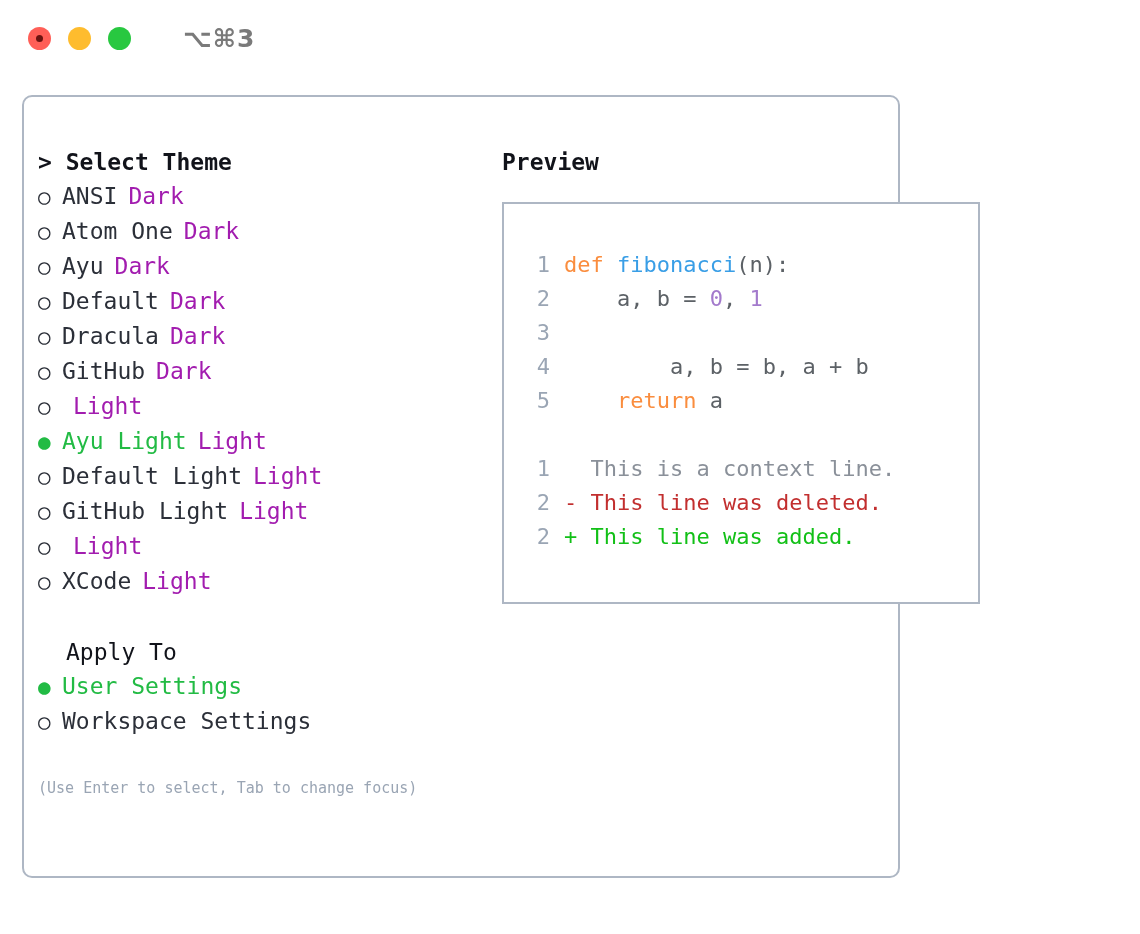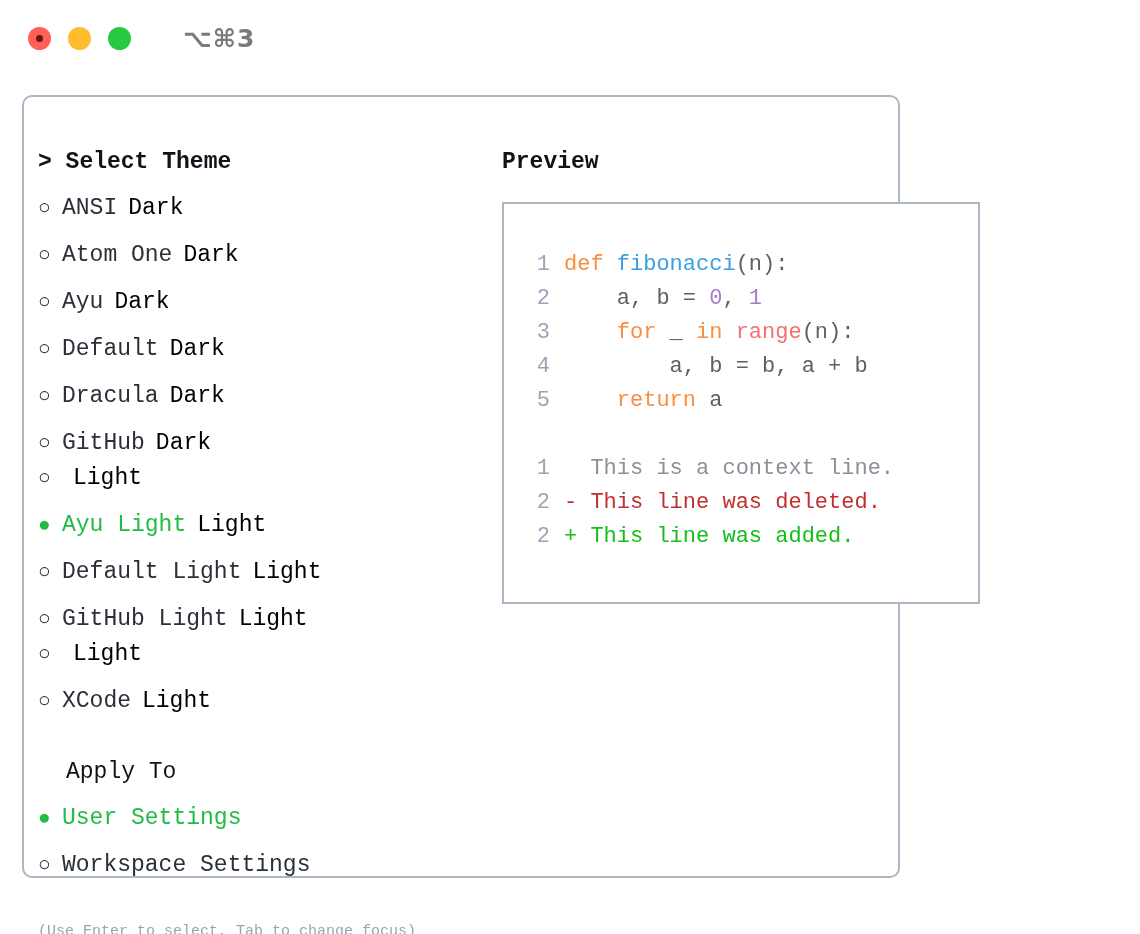--- a/index.html
+++ b/index.html
@@ -62,21 +62,20 @@
   .window {
     position: absolute;
     left: 22px;
     top: 95px;
     width: 878px;
     height: 783px;
     border: 2px solid #aeb7c4;
     border-radius: 10px;
     box-sizing: border-box;
     background: #ffffff;
-    font-family: Liberation Mono, monospace;
   }
 
   .columns {
     position: absolute;
     left: 0; top: 0;
     width: 100%;
     height: 100%;
   }
 
   
@@ -104,23 +103,23 @@
   }
   .bullet {
     display: inline-block;
     width: 24px;
     flex: 0 0 24px;
     color: #2b2f38;
     font-size: 21px;
   }
   .opt-row.selected .bullet { color: #22BB44; }
   .opt-row.selected .opt-label { color: #22BB44; }
-  .opt-label { color: #2b2f38; margin-top: 12px; }
+  .opt-label { color: #2b2f38; }
   .opt-badge {
-    color: #000000;
+    color: #a21caf;
     margin-left: 11px;
   }
 
   .apply-block { margin-top: 36px; }
   .apply-head {
     font-size: 23px;
     line-height: 34px;
     color: #11131a;
     padding-left: 28px;
     white-space: pre;
@@ -230,21 +229,21 @@
 
       <div class="hint">(Use Enter to select, Tab to change focus)</div>
     </div>
 
     <div class="right-col">
       <div class="preview-title">Preview</div>
       <div class="preview-box">
         <div id="code-block">
             <div class="code-line"><span class="ln">1</span><span class="code-body"><span class="tok-kw">def </span><span class="tok-fn">fibonacci</span><span class="tok-punc">(n):</span></span></div>
             <div class="code-line"><span class="ln">2</span><span class="code-body"><span class="tok-var">    a, b = </span><span class="tok-num">0</span><span class="tok-punc">, </span><span class="tok-num">1</span></span></div>
-            <div class="code-line"><span class="ln">3</span><span class="code-body"><span class="tok-var">    </span><span class="tok-kw">for</span><span class="tok-var"> _ </span><span class="tok-kw">in</span><span class="tok-var"> </span><span class="tok-bi">range</span><span class="tok-punc">(n):</span></span></div>
+            <div class="code-line"><span class="ln">3</span></div>
             <div class="code-line"><span class="ln">4</span><span class="code-body"><span class="tok-var">        a, b = b, a + b</span></span></div>
             <div class="code-line"><span class="ln">5</span><span class="code-body"><span class="tok-var">    </span><span class="tok-kw">return</span><span class="tok-var"> a</span></span></div>
           </div>
         <div class="blank-line"></div>
         <div id="diff-block">
             <div class="code-line"><span class="ln">1</span><span class="code-body diff-ctx">  This is a context line.</span></div>
             <div class="code-line"><span class="ln">2</span><span class="code-body diff-del">- This line was deleted.</span></div>
             <div class="code-line"><span class="ln">2</span><span class="code-body diff-add">+ This line was added.</span></div>
           </div>
       </div>

